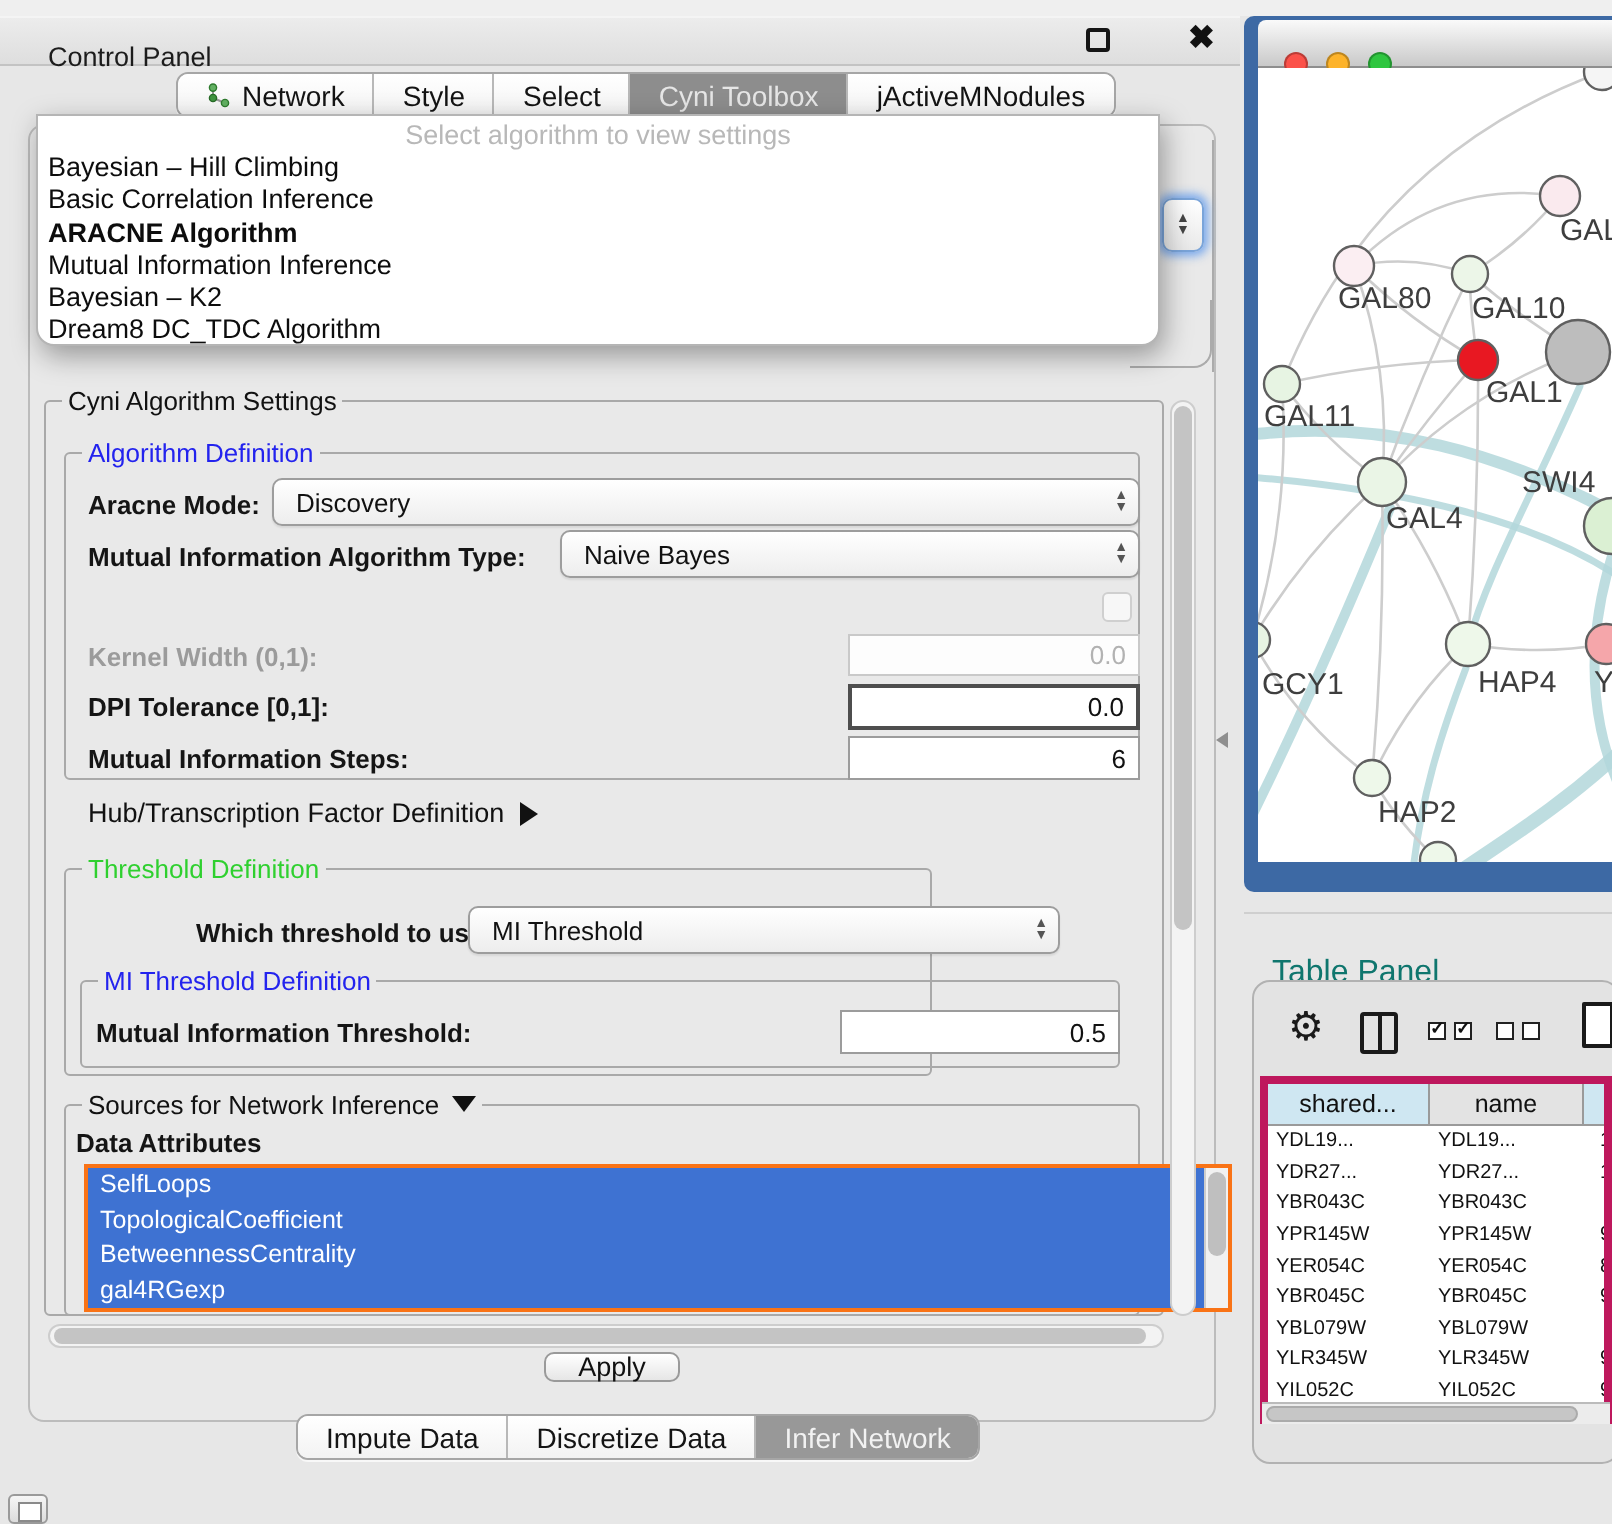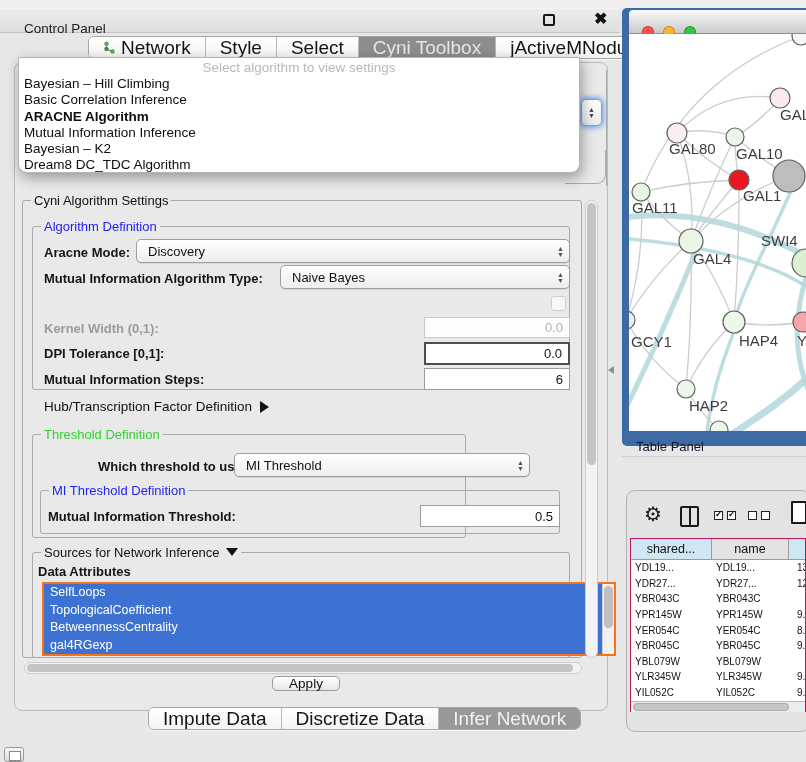--- a/index.html
+++ b/index.html
@@ -9,21 +9,21 @@
 
   
   .top-strip{left:0;top:0;width:806px;height:8px;background:#efefef}
   .cp-header{left:0;top:8px;width:620px;height:25px;background:linear-gradient(#ececec,#dedede);border-top:1px solid #f4f4f4;border-bottom:1px solid #c3c3c3}
   .cp-title{left:24px;top:12px;font-size:13.5px;color:#1c1c1c}
   .float-btn{left:543px;top:14px;width:12px;height:12px;border:2px solid #151515;border-radius:2px}
   .close-btn{left:594px;top:9px;font-size:16px;font-weight:bold;color:#111}
 
   
   .segbar{display:flex;border:1px solid #a6a6a6;border-radius:6px;overflow:hidden;background:#fff;height:23px;box-shadow:0 1px 0 rgba(255,255,255,.7)}
-  .seg{display:flex;align-items:center;justify-content:flex-end;border-right:1px solid #b8b8b8;font-size:19px;color:#141414;background:linear-gradient(#ffffff,#f3f3f3);padding:0 14px;white-space:nowrap}
+  .seg{display:flex;align-items:center;justify-content:flex-end;border-right:1px solid #b8b8b8;font-size:14px;color:#141414;background:linear-gradient(#ffffff,#f3f3f3);padding:0 14px;white-space:nowrap}
   .seg:last-child{border-right:none}
   .seg.sel{background:#8d8d8d;color:#e6e6e6}
   #bottom-tabs .seg.sel{background:#989898;color:#f2f2f2}
   #top-tabs{left:88px;top:36px}
   #bottom-tabs{left:148px;top:707px;z-index:20}
   .net-glyph{display:inline-block;margin-right:5px;line-height:0}
 
   
   .outer-panel{left:14px;top:62px;width:594px;height:649px;background:#e9e9e9;border:1px solid #bcbcbc;border-radius:8px}
 
@@ -76,32 +76,32 @@
   .popup-item{height:16.3px;line-height:16.3px;padding-left:5px;font-size:13.5px;color:#0d0d0d;white-space:nowrap}
   .popup-item.sel{font-weight:bold}
 
   
   .net-frame{left:622px;top:8px;width:184px;height:438px;background:#3d69a4;border-radius:5px 0 0 5px}
   .net-title{left:629px;top:10px;width:177px;height:24px;background:linear-gradient(#fafafa,#c9c9c9);border-bottom:1px solid #8e8e8e;border-radius:4px 0 0 0}
   .light{position:absolute;top:16px;width:12px;height:12px;border-radius:50%;border:1px solid rgba(0,0,0,.25)}
   .net-canvas{left:629px;top:34px;width:177px;height:397px;background:#fff;overflow:hidden}
 
   
-  .tp-title{left:636px;top:439px;font-size:13px;color:#0f172a}
+  .tp-title{left:636px;top:478px;font-size:16px;color:#0f766e}
   .tp-sep{left:622px;top:456px;width:184px;height:1px;background:#cfcfcf}
   .tp-body{left:626px;top:490px;width:184px;height:242px;background:#e3e3e3;border:1px solid #b2b2b2;border-radius:9px}
   .gear{left:644px;top:503px;font-size:20px;color:#1a1a1a;line-height:22px}
   .colicon{left:680px;top:506px;width:19px;height:21px;border:2px solid #1a1a1a;border-radius:2px}
   .colicon::after{content:"";position:absolute;left:6.5px;top:0;width:2px;height:100%;background:#1a1a1a}
   .cbrow{position:absolute;display:flex;gap:4px}
   .cb{width:9px;height:9px;border:1.5px solid #222;position:relative;background:#fff}
   .cb.ck::after{content:"\2713";position:absolute;left:0px;top:-3px;font-size:9px;font-weight:bold;color:#111}
   .docicon{left:791px;top:501px;width:16px;height:23px;border:2px solid #1a1a1a;background:#fff;border-radius:1px}
 
-  .tbl{left:630px;top:538px;width:176px;height:174px;background:#fff;border:1px solid #be185d;overflow:hidden}
+  .tbl{left:630px;top:538px;width:176px;height:174px;background:#fff;border:4px solid #be185d;overflow:hidden}
   .tbl-head{display:flex;height:21px;border-bottom:1px solid #9a9a9a}
   .th{display:flex;align-items:center;justify-content:center;font-size:12.5px;border-right:1px solid #9a9a9a;background:#e3e3e3;overflow:hidden;flex:none}
   .th.hl{background:#cfe7f2}
   .tr{display:flex;height:15.6px;align-items:center}
   .td{font-size:10px;padding-left:4px;white-space:nowrap;overflow:hidden;flex:none}
   .td.num{padding-left:8px}
   .tp-hscroll{left:631px;top:701px;width:174px;height:11px;background:#ececec;border-top:1px solid #bbb}
   .tp-hthumb{position:absolute;left:2px;top:1px;width:156px;height:8px;background:#c6c6c6;border:1px solid #ababab;border-radius:5px}
 
   .mini-btn{left:4px;top:747px;width:20px;height:15px;border:1px solid #9a9a9a;border-radius:3px;background:linear-gradient(#f6f6f6,#dcdcdc)}

